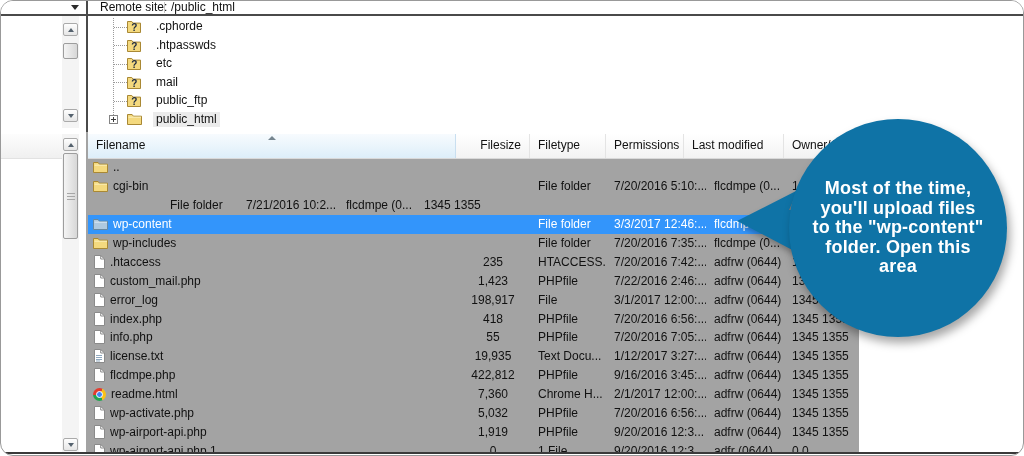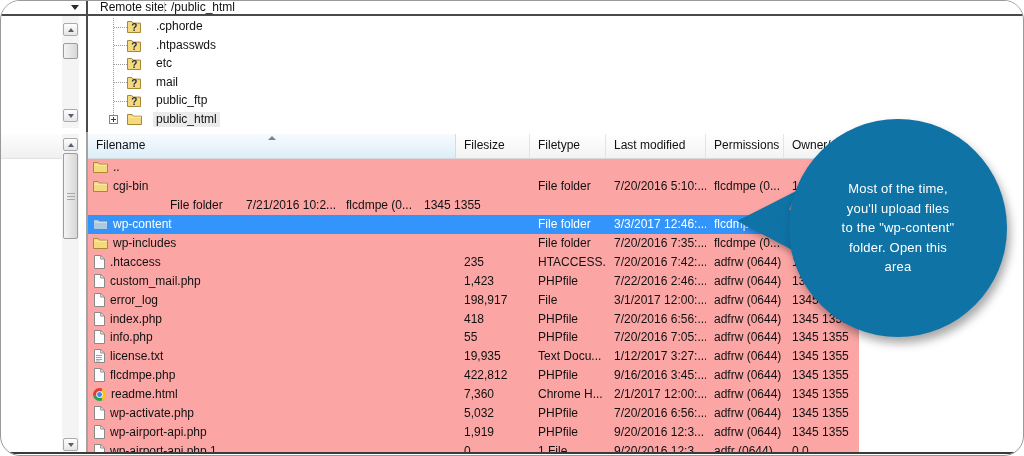--- a/index.html
+++ b/index.html
@@ -1,18 +1,18 @@
 <!DOCTYPE html>
 <html><head>
 <meta charset="utf-8">
 <style>
   html,body{margin:0;padding:0;background:#fff;}
   .screen{
     position:relative;width:1022px;height:454px;
-    border:1px solid #999;border-radius:20px;overflow:hidden;
+    border:1px solid #999;border-radius:13px;overflow:hidden;
     background:#fff;font-family:"Liberation Sans",sans-serif;
     font-size:12px;color:#111;
   }
   
   .topbar{position:absolute;left:0;top:0;width:100%;height:13px;background:#fff;z-index:1}
   .dd-arrow{position:absolute;left:70px;top:4px;width:0;height:0;
     border-left:4px solid transparent;border-right:4px solid transparent;border-top:5px solid #2b2b2b;cursor:default}
   .rs-label{position:absolute;left:99px;top:0;line-height:13px;white-space:nowrap}
   .combo-sep{position:absolute;left:163px;top:1px;height:11px;width:1px;background:#c6c6c6}
   .rs-value{position:absolute;left:170px;top:0;line-height:13px;white-space:nowrap}
@@ -40,49 +40,49 @@
   .tree-vline{position:absolute;left:25px;top:2px;width:1px;height:104px;
     background:repeating-linear-gradient(to bottom,#9a9a9a 0 1px,transparent 1px 2px)}
   .titem{position:absolute;left:0;width:100%;height:18.6px;cursor:default}
   .tstub{position:absolute;left:26px;top:9px;width:13px;height:1px;
     background:repeating-linear-gradient(to right,#9a9a9a 0 1px,transparent 1px 2px)}
   .ticon{position:absolute;left:39px;top:2.5px;line-height:0}
   .tlabel{position:absolute;left:65px;top:1.5px;padding:0 3px;line-height:15px;white-space:nowrap}
   .titem.selected .tlabel{background:#ebebeb}
   .texp{position:absolute;left:20.5px;top:4.5px;line-height:0}
   
-  .filelist{position:absolute;left:87px;top:133px;width:771px;height:318px;background:#fca5a5;z-index:1}
+  .filelist{position:absolute;left:87px;top:133px;width:771px;height:318px;background:#a3a3a3;z-index:1}
   .lheader{position:absolute;left:0;top:0;right:0;height:24px;display:flex;
     background:linear-gradient(#ffffff,#f3f3f3);border-bottom:1px solid #d9d9d9}
   .hcell{box-sizing:border-box;flex:none;padding:0 8px;line-height:23px;border-right:1px solid #e4e4e4;
     position:relative;white-space:nowrap;overflow:hidden}
   .hcell.c-name{background:linear-gradient(#f7fbfe,#ddeef9);border-right-color:#c9dff0}
-  .hcell.c-size{}
+  .hcell.c-size{text-align:right}
   .sortarrow{position:absolute;left:50%;top:2px;margin-left:-4px;width:0;height:0;
     border-left:4px solid transparent;border-right:4px solid transparent;border-bottom:4px solid #76858f}
   .lrows{position:absolute;left:0;top:24px;right:0;bottom:0;overflow:hidden}
   .lrow{display:flex;height:18.9px;align-items:center;cursor:default}
   .lrow.selected{background:#3395fb;color:#fff}
   .cell{box-sizing:border-box;flex:none;padding:0 8px;white-space:nowrap;overflow:hidden}
-  .c-name{width:368px}.c-size{width:74px;text-align:left}.c-type{width:76px}
+  .c-name{width:368px}.c-size{width:74px;text-align:center}.c-type{width:76px}
   .c-mod{width:100px}.c-perm{width:78px}.c-owner{width:241px}
   .cell.c-name{display:flex;align-items:center;padding-left:5px}
   .cell.c-name .nm{margin-left:5px}
   .ficon{line-height:0;flex:none}
   .ic-chrome{width:13px;height:13px;border-radius:50%;position:relative;flex:none;
     background:conic-gradient(from 30deg,#fbc116 0 120deg,#23a550 0 240deg,#e33b2e 0 360deg)}
   .ic-chrome::after{content:"";position:absolute;left:3px;top:3px;width:7px;height:7px;border-radius:50%;
     box-sizing:border-box;background:#4285f4;border:1.5px solid #fff}
   .bottomline{position:absolute;left:0;top:451px;width:100%;height:2px;background:#3a3a3a;z-index:3}
   
   .callout{position:absolute;left:0;top:0;width:100%;height:100%;z-index:10;pointer-events:none}
   .callout-arrow{position:absolute;left:725px;top:180px;filter:drop-shadow(2px 4px 3px rgba(0,0,0,.30))}
   .callout-circle{position:absolute;left:788px;top:118px;width:218px;height:218px;border-radius:50%;
     box-shadow:3px 6px 10px rgba(0,0,0,.35);display:flex;align-items:center;justify-content:center}
-  .callout-text{color:#fff;font-weight:normal;font-size:13px;line-height:19.6px;
+  .callout-text{color:#fff;font-weight:bold;font-size:18px;line-height:19.6px;
     text-align:center;white-space:pre-line;letter-spacing:.2px;width:200px}
 </style>
 </head>
 <body>
 
 <div class="screen">
 
   <div class="topbar">
     <span class="dd-arrow"></span>
     <span class="rs-label">Remote site:</span>
@@ -168,22 +168,22 @@
           </svg></span>
         <span class="tlabel">public_html</span>
       </div>
     </div>
 
   <div class="filelist">
     <div class="lheader" id="lheader">
         <div class="hcell c-name">Filename<span class="sortarrow"></span></div>
         <div class="hcell c-size">Filesize</div>
         <div class="hcell c-type">Filetype</div>
+        <div class="hcell c-perm">Permissions</div>
         <div class="hcell c-mod">Last modified</div>
-        <div class="hcell c-perm">Permissions</div>
         <div class="hcell c-owner">Owner/Group</div>
       </div>
     <div class="lrows" id="lrows">
         <div class="lrow">
           <div class="cell c-name">
             <span class="ficon"><svg width="15" height="12" viewBox="0 0 15 12">
                 <path d="M.5 1.5h4.6l1.3 1.7h8.1v8.3H.5z" fill="#f4d97e" stroke="#a98834" stroke-linejoin="round"></path>
                 <path d="M1.5 4.2h12.5" stroke="#fbf0bc"></path>
               </svg></span>
             <span class="nm">..</span>

